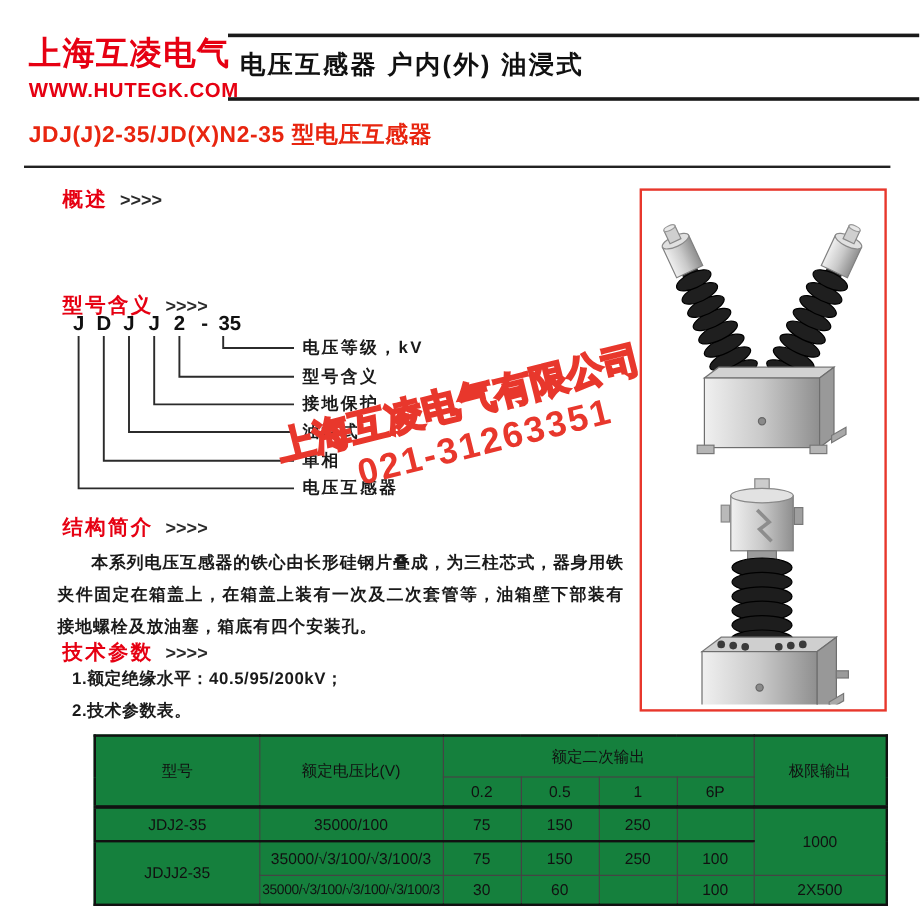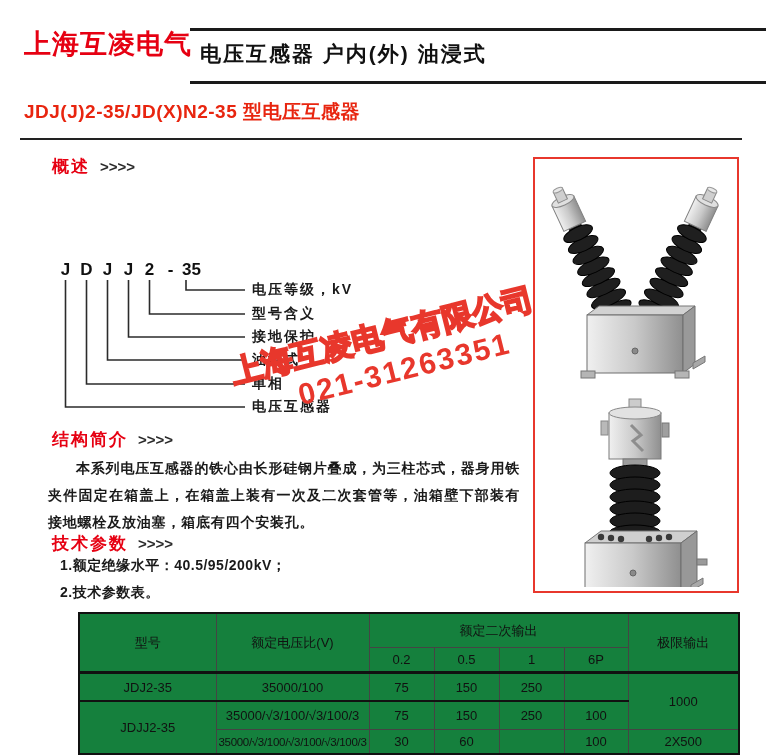--- a/index.html
+++ b/index.html
@@ -64,31 +64,35 @@
   table.spec tbody tr.r1{border-bottom:2px solid #111;}
   td.ratio-tight{font-size:11.5px;letter-spacing:-0.3px;}
 </style>
 </head>
 <body>
 
 <div class="page">
 
   <div class="logo">
     <div class="logo-cn">上海互凌电气</div>
+    <div class="logo-url">WWW.HUTEGK.COM</div>
   </div>
   <div class="rule rule-top"></div>
   <div class="header-title">电压互感器 户内(外) 油浸式</div>
   <div class="rule rule-mid"></div>
   <div class="doc-title">JDJ(J)2-35/JD(X)N2-35 型电压互感器</div>
   <div class="rule rule-doc"></div>
 
   <div class="sec-h" style="left:52px;top:155px;">
     <span>概述</span><span class="arrows">&gt;&gt;&gt;&gt;</span>
   </div>
 
+  <div class="sec-h" style="left:52px;top:243px;">
+    <span>型号含义</span><span class="arrows">&gt;&gt;&gt;&gt;</span>
+  </div>
   <div class="code-row">
     <span>J</span>
     <span>D</span>
     <span>J</span>
     <span>J</span>
     <span>2</span>
     <span>-</span>
     <span>35</span>
   </div>
   <svg class="connectors" width="300" height="132" viewBox="0 0 300 132">

